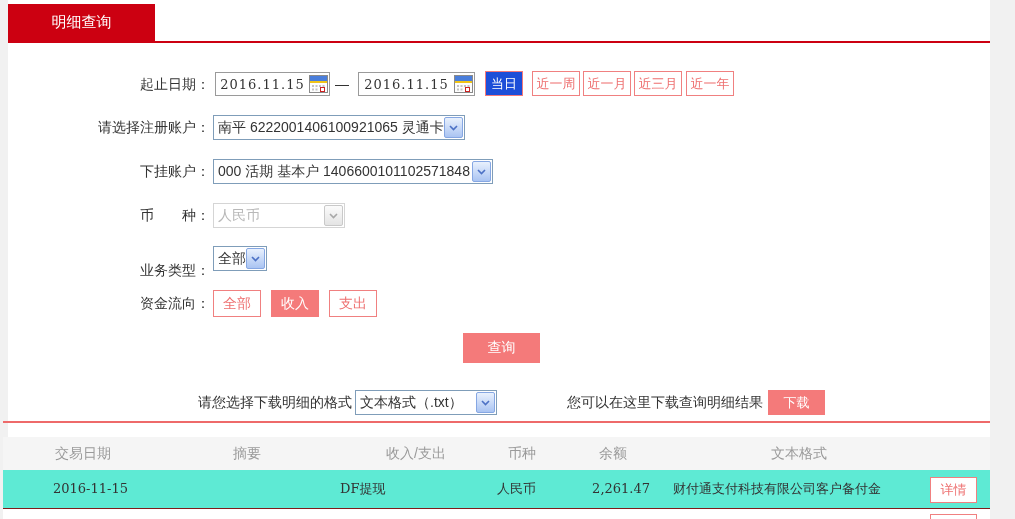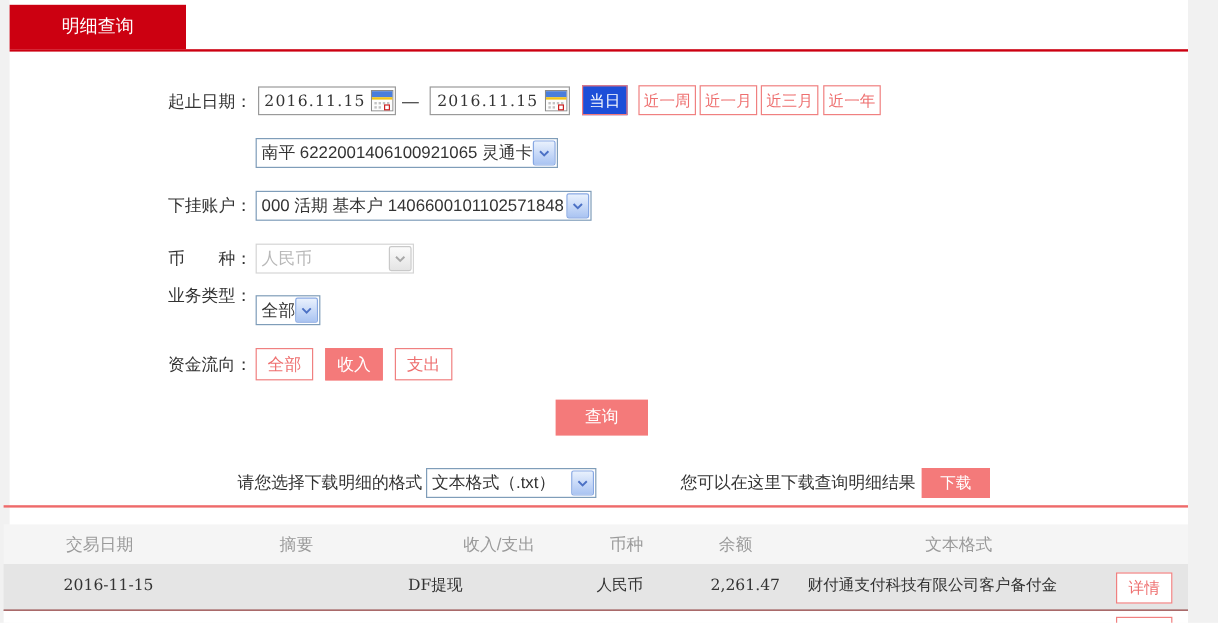--- a/index.html
+++ b/index.html
@@ -69,21 +69,21 @@
   .dl-label{position:absolute;font-size:14px;color:#333;}
   .download-btn{
     position:absolute;left:760px;top:390px;width:57px;height:25px;
     background:#f47a7a;color:#fff;font-size:13px;
     display:flex;align-items:center;justify-content:center;cursor:pointer;
   }
   
   .table-topline{position:absolute;left:-5px;right:0;top:421px;height:2px;background:#ee6a6a;}
   .thead{position:absolute;left:-5px;right:0;top:437px;height:33px;background:#f5f5f5;}
   .th{position:absolute;top:0;height:33px;line-height:33px;font-size:14px;color:#9a9a9a;white-space:nowrap;}
-  .trow{position:absolute;left:-5px;right:0;top:470px;height:38px;background:#e5e5e5;border-bottom:1px solid #7f1d1d;}
+  .trow{position:absolute;left:-5px;right:0;top:470px;height:38px;background:#5eead4;border-bottom:6px solid #7f1d1d;}
   .trow2{position:absolute;left:-5px;right:0;top:509px;height:40px;background:#fff;}
   .td{position:absolute;top:0;height:38px;line-height:38px;font-size:13px;color:#333;white-space:nowrap;font-family:"DejaVu Serif",serif;}
   .td.amount{color:#e60000;text-align:center;}
   .detail-btn{
     position:absolute;width:45px;height:24px;line-height:24px;text-align:center;
     background:#fff;border:1px solid #f08080;color:#ee7070;font-size:13px;cursor:pointer;
   }
 </style>
 </head>
 <body>
@@ -138,20 +138,21 @@
       </svg>
     </span>
   </div>
 
   <div class="qbtn active" style="left:477px;top:71px;width:36px;">当日</div>
   <div class="qbtn" style="left:524px;top:71px;width:46px;">近一周</div>
   <div class="qbtn" style="left:575px;top:71px;width:46px;">近一月</div>
   <div class="qbtn" style="left:626px;top:71px;width:46px;">近三月</div>
   <div class="qbtn" style="left:678px;top:71px;width:46px;">近一年</div>
 
+  <div class="row-label" style="top:115px;line-height:25px;">请选择注册账户：</div>
   <div class="sel" style="left:205px;top:115px;width:250px;">
     <span class="stext">南平 6222001406100921065 灵通卡</span>
     <span class="arrow">
       <svg width="9" height="6" viewBox="0 0 9 6">
           <path d="M1 1 L4.5 4.5 L8 1" fill="none" stroke="#4c71c5" stroke-width="1.6"></path>
         </svg>
     </span>
   </div>
 
   <div class="row-label" style="top:159px;line-height:25px;">下挂账户：</div>
@@ -167,21 +168,21 @@
   <div class="row-label" style="top:203px;line-height:24px;">币　　种：</div>
   <div class="sel disabled" style="left:205px;top:203px;width:130px;">
     <span class="stext">人民币</span>
     <span class="arrow">
       <svg width="9" height="6" viewBox="0 0 9 6">
           <path d="M1 1 L4.5 4.5 L8 1" fill="none" stroke="#a8a8a8" stroke-width="1.6"></path>
         </svg>
     </span>
   </div>
 
-  <div class="row-label" style="top:234px;line-height:25px;">业务类型：</div>
+  <div class="row-label" style="top:258px;line-height:25px;">业务类型：</div>
   <div class="sel" style="left:205px;top:246px;width:52px;">
     <span class="stext">全部</span>
     <span class="arrow">
       <svg width="9" height="6" viewBox="0 0 9 6">
           <path d="M1 1 L4.5 4.5 L8 1" fill="none" stroke="#4c71c5" stroke-width="1.6"></path>
         </svg>
     </span>
   </div>
 
   <div class="row-label" style="top:290px;line-height:26px;">资金流向：</div>

